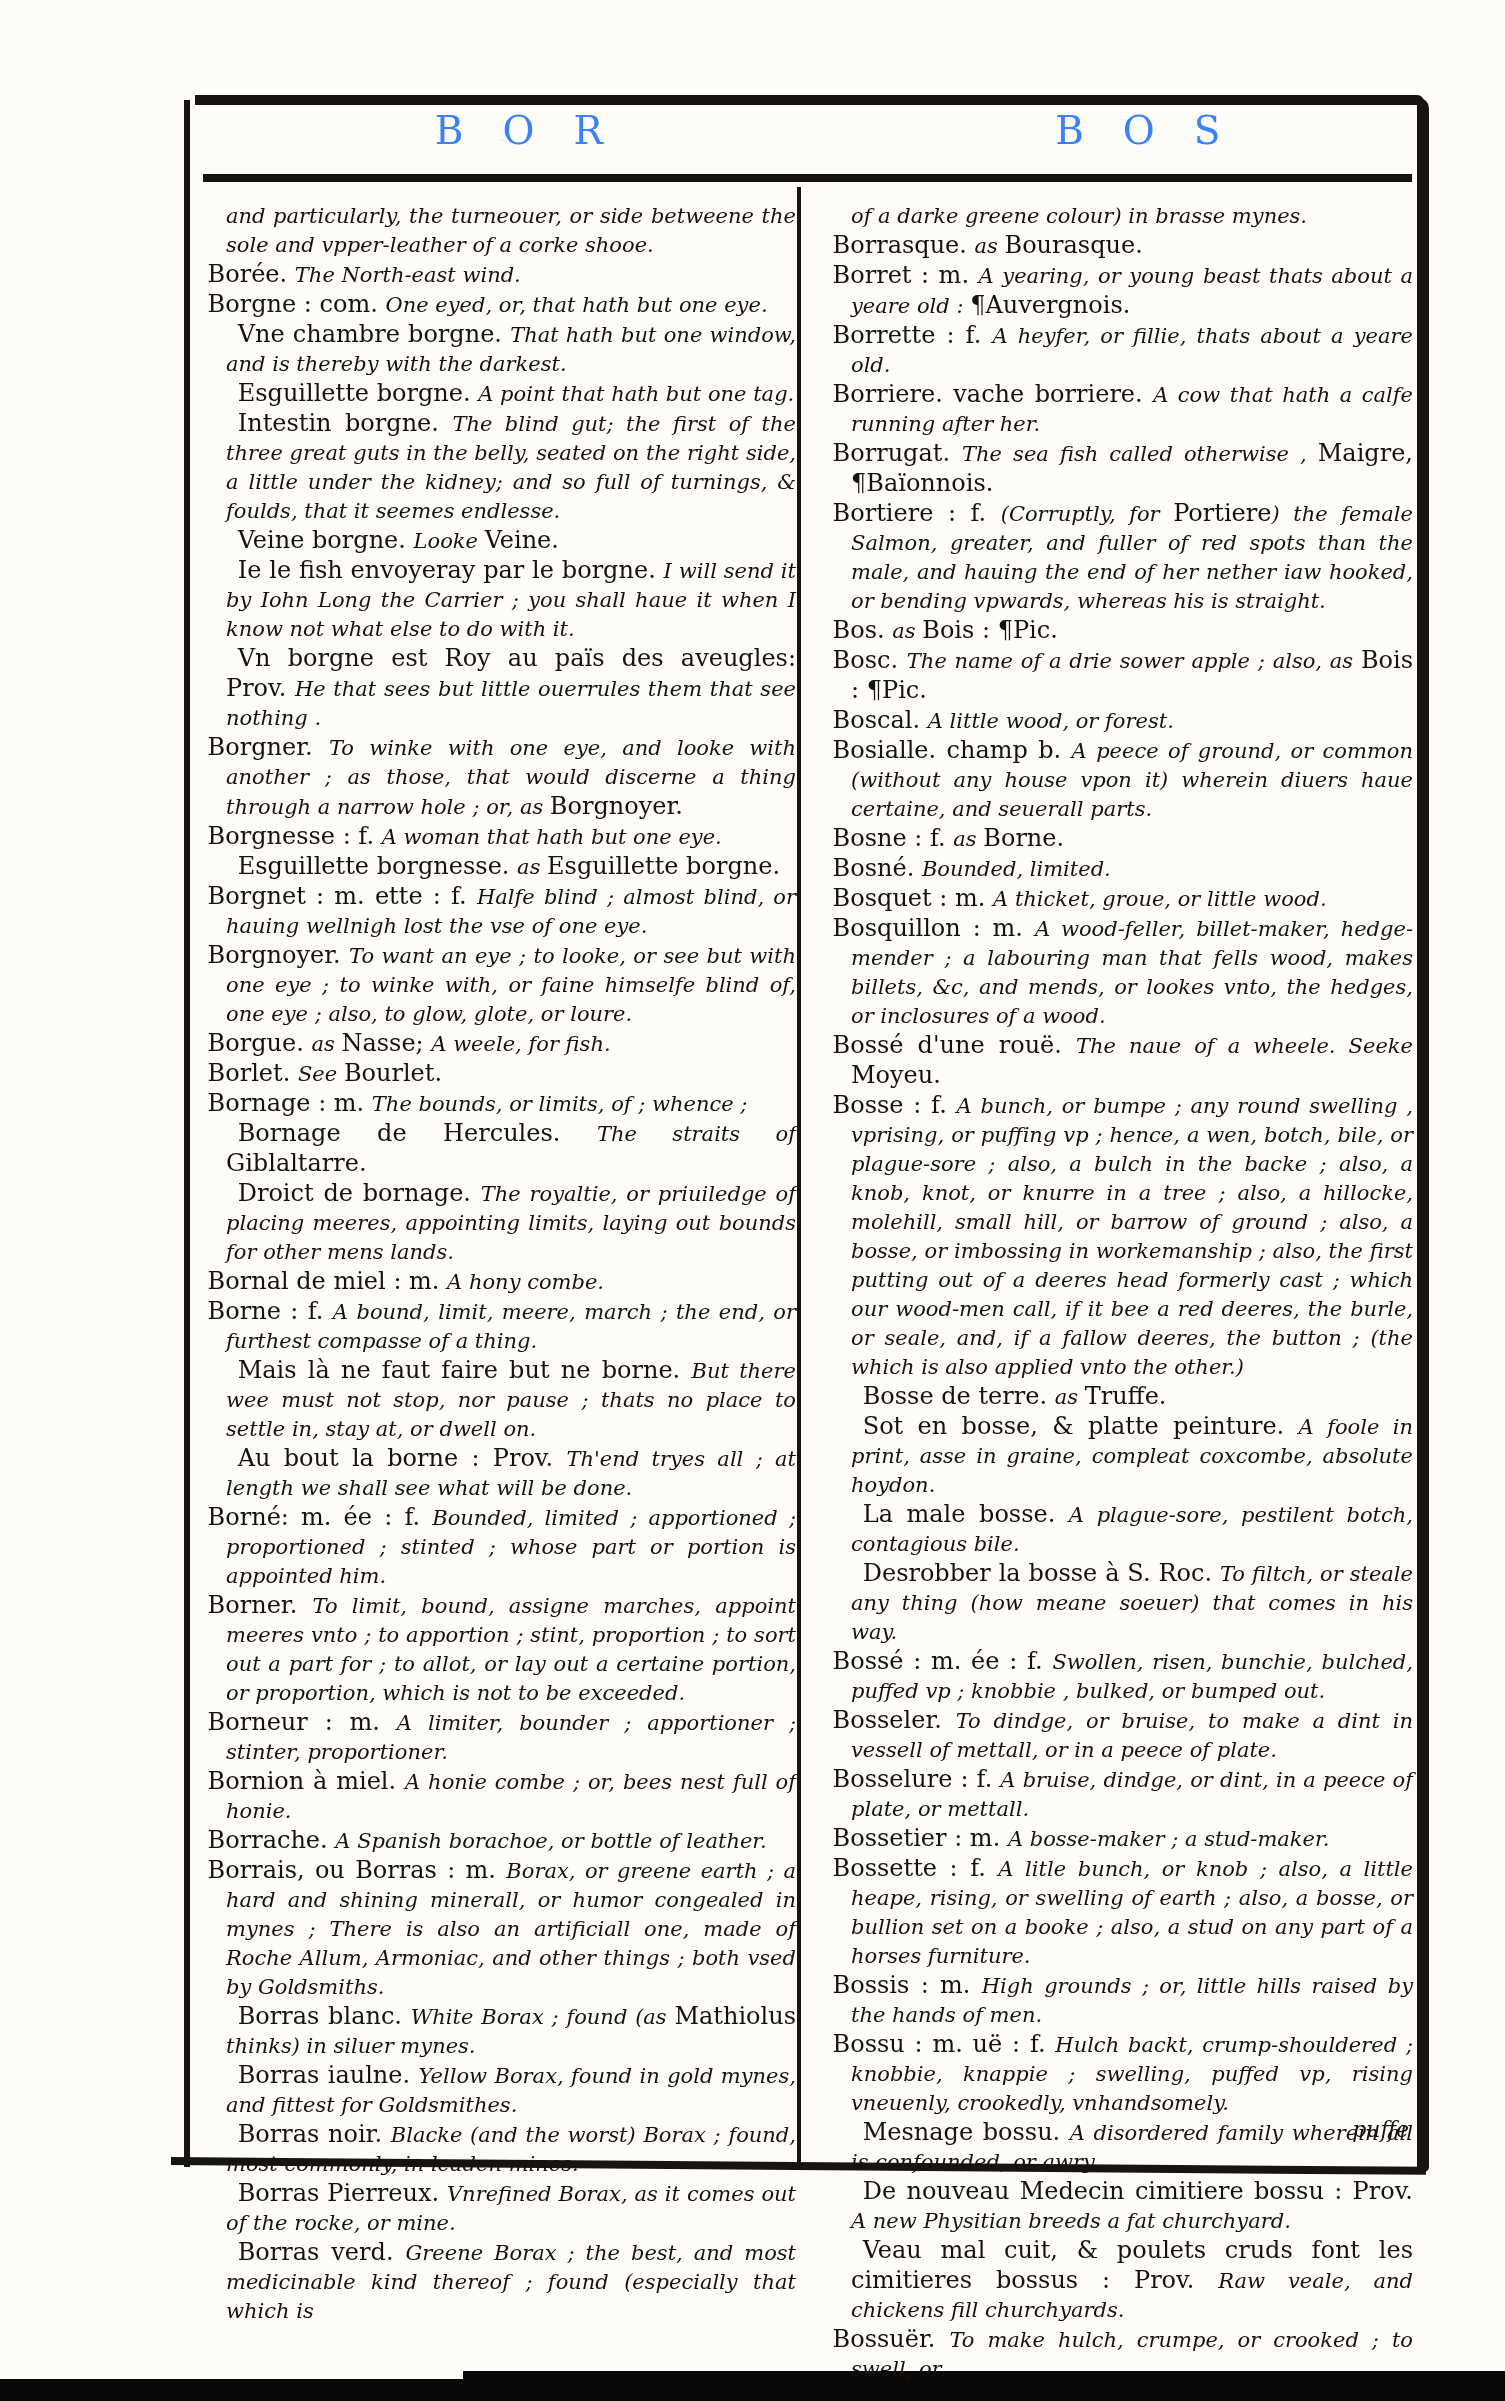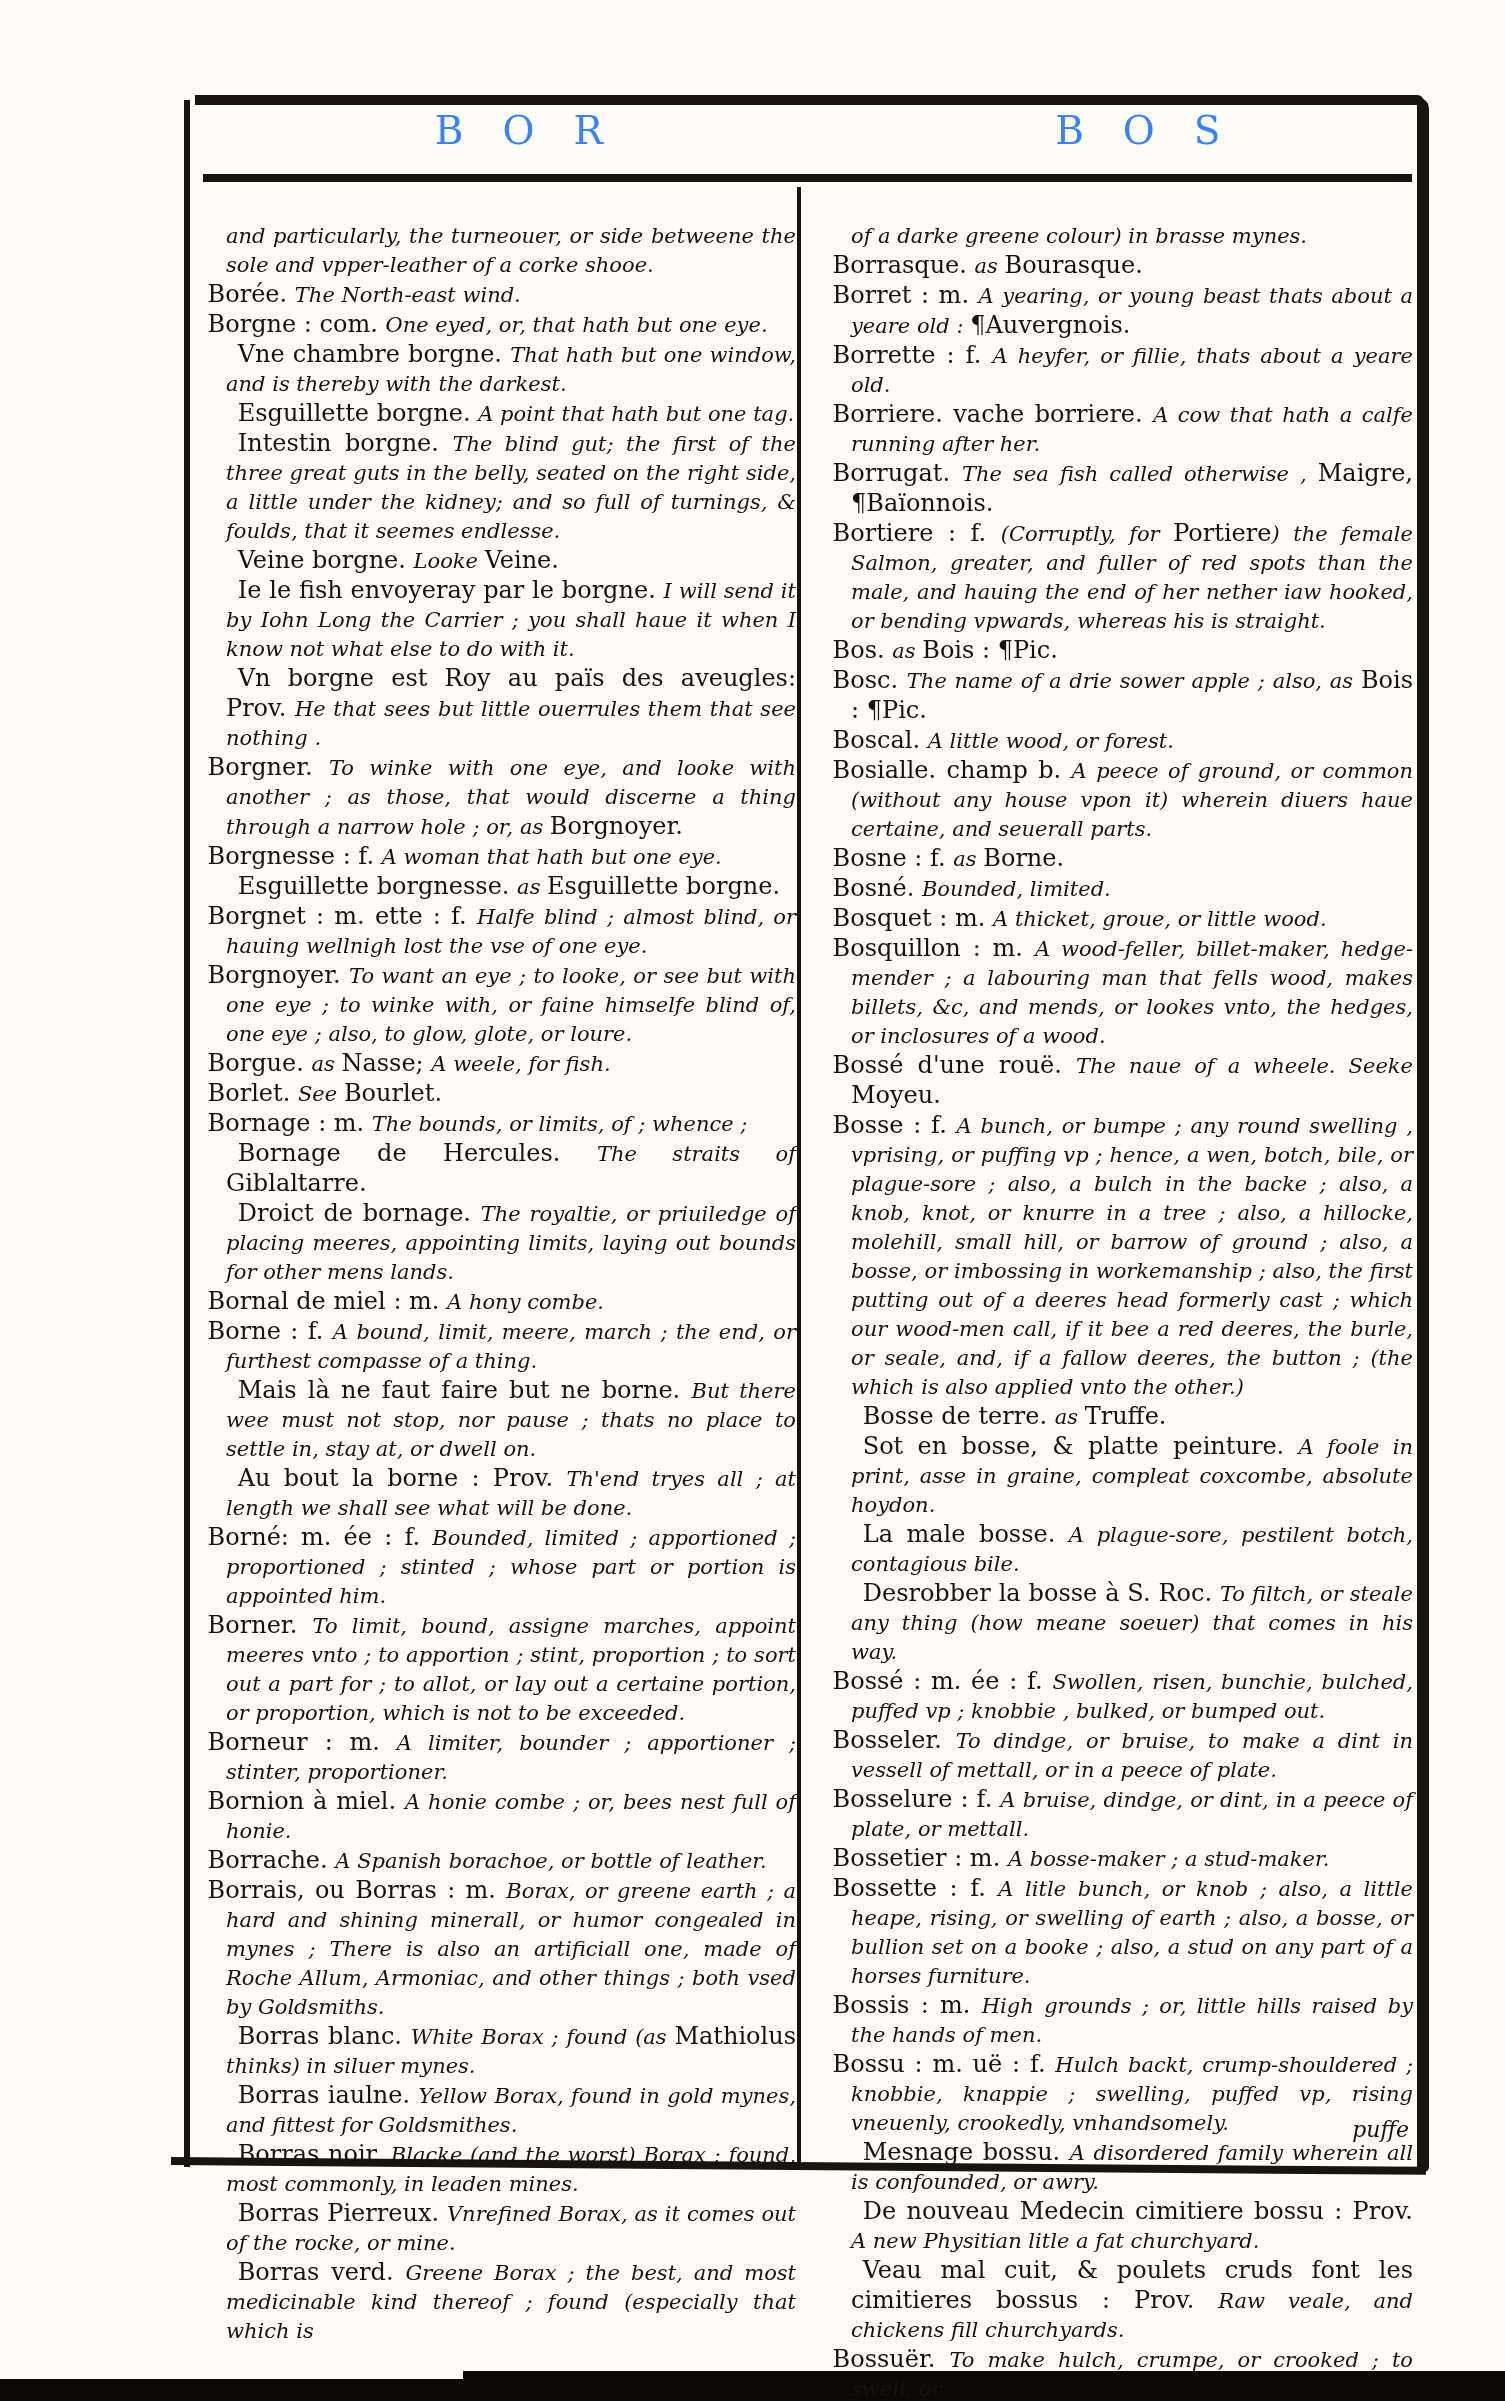--- a/index.html
+++ b/index.html
@@ -37,21 +37,21 @@
 
   p.entry {
     margin:0;
     padding-left:27px;
     text-indent:-18.4px;
     font-size:21px;
     line-height:29px;
     font-style:italic;
   }
   p.entry.sub  { text-indent:11.7px; }
-  p.entry.cont { text-indent:0;margin-top:20px; }
+  p.entry.cont { text-indent:0; }
   .seg-r { font-style:normal; font-size:24px; }
   .seg-i { font-style:italic; }
 
   #catchword {
     position:absolute; left:1184px; top:2117px; width:225px;
     text-align:right; font-style:italic; font-size:22px;
   }
 </style>
 </head>
 <body>
@@ -127,19 +127,19 @@
     <p class="entry sub"><span class="seg-r">La male bosse. </span><span class="seg-i">A plague-sore, pestilent botch, contagious bile.</span></p>
     <p class="entry sub"><span class="seg-r">Desrobber la bosse à S. Roc. </span><span class="seg-i">To filtch, or steale any thing (how meane soeuer) that comes in his way.</span></p>
     <p class="entry main"><span class="seg-r">Bossé : m. ée : f. </span><span class="seg-i">Swollen, risen, bunchie, bulched, puffed vp ; knobbie , bulked, or bumped out.</span></p>
     <p class="entry main"><span class="seg-r">Bosseler. </span><span class="seg-i">To dindge, or bruise, to make a dint in vessell of mettall, or in a peece of plate.</span></p>
     <p class="entry main"><span class="seg-r">Bosselure : f. </span><span class="seg-i">A bruise, dindge, or dint, in a peece of plate, or mettall.</span></p>
     <p class="entry main"><span class="seg-r">Bossetier : m. </span><span class="seg-i">A bosse-maker ; a stud-maker.</span></p>
     <p class="entry main"><span class="seg-r">Bossette : f. </span><span class="seg-i">A litle bunch, or knob ; also, a little heape, rising, or swelling of earth ; also, a bosse, or bullion set on a booke ; also, a stud on any part of a horses furniture.</span></p>
     <p class="entry main"><span class="seg-r">Bossis : m. </span><span class="seg-i">High grounds ; or, little hills raised by the hands of men.</span></p>
     <p class="entry main"><span class="seg-r">Bossu : m. uë : f. </span><span class="seg-i">Hulch backt, crump-shouldered ; knobbie, knappie ; swelling, puffed vp, rising vneuenly, crookedly, vnhandsomely.</span></p>
     <p class="entry sub"><span class="seg-r">Mesnage bossu. </span><span class="seg-i">A disordered family wherein all is confounded, or awry.</span></p>
-    <p class="entry sub"><span class="seg-r">De nouveau Medecin cimitiere bossu : Prov. </span><span class="seg-i">A new Physitian litle a fat churchyard.</span></p>
+    <p class="entry sub"><span class="seg-r">De nouveau Medecin cimitiere bossu : Prov. </span><span class="seg-i">A new Physitian breeds a fat churchyard.</span></p>
     <p class="entry sub"><span class="seg-r">Veau mal cuit, &amp; poulets cruds font les cimitieres bossus : Prov. </span><span class="seg-i">Raw veale, and chickens fill churchyards.</span></p>
     <p class="entry main"><span class="seg-r">Bossuër. </span><span class="seg-i">To make hulch, crumpe, or crooked ; to swell, or</span></p>
   </div>
 
 <div id="catchword">puffe</div>
 
 
 </body></html>

